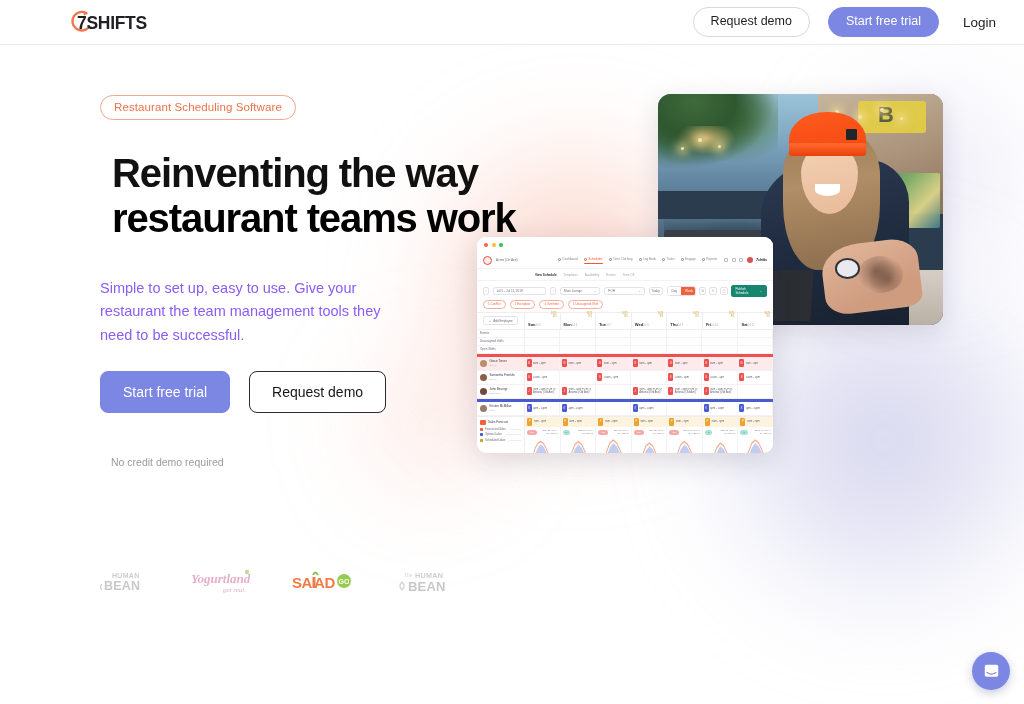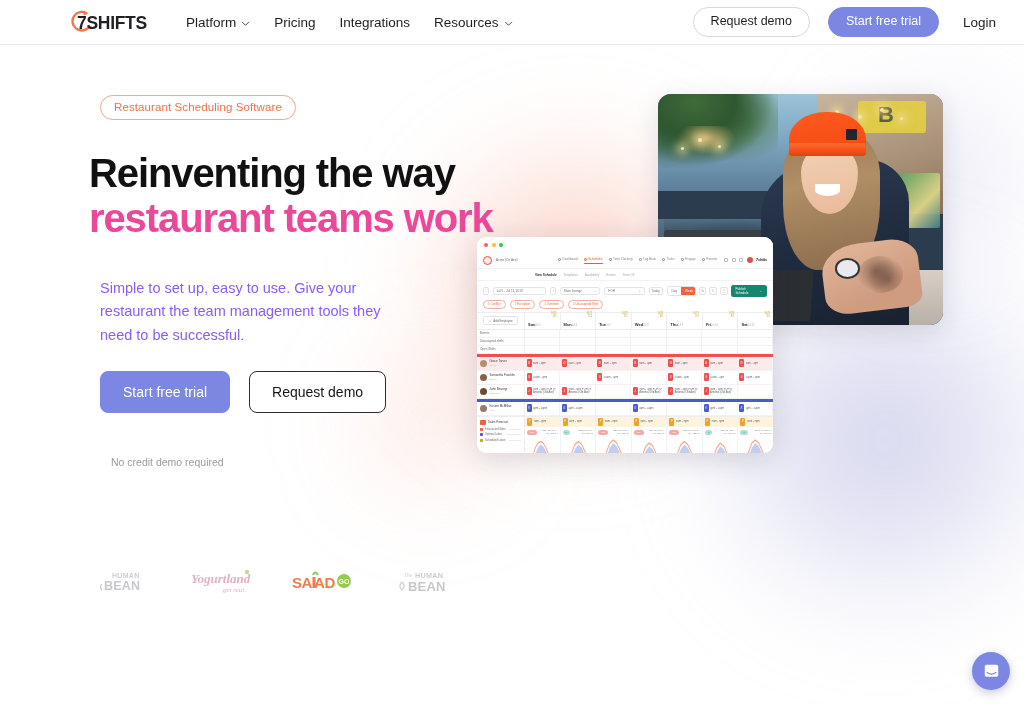--- a/index.html
+++ b/index.html
@@ -66,25 +66,25 @@
   
   .hero { position: absolute; top: 45px; left: 0; width: 916px; height: 600px; }
 
   .badge {
     position: absolute; left: 100px; top: 50px;
     border: 1px solid #f4a68e; color: #f0714a; background: rgba(255,255,255,0.6);
     border-radius: 20px; padding: 5px 13px 6px; font-size: 11.5px; letter-spacing: .1px;
   }
 
   .headline {
-    position: absolute; left: 89px; top: 106px; width: 470px;
+    position: absolute; left: 112px; top: 106px; width: 470px;
     font-size: 40px; font-weight: 700; line-height: 1.12; letter-spacing: -1.1px;
     color: #111111;
   }
-  .headline .accent { color: #ec4899; display: block; }
+  .headline .accent { color: #000000; display: block; }
 
   .subcopy {
     position: absolute; left: 100px; top: 232px; width: 295px;
     font-size: 14.5px; line-height: 1.62; color: #8b5cf6;
   }
 
   .cta-row { position: absolute; left: 100px; top: 326px; display: flex; align-items: center; gap: 19px; }
   .cta {
     font-size: 14px; border-radius: 8px; padding: 12px 22px;
     cursor: pointer; line-height: 1.15; font-family: "Liberation Sans", sans-serif;
@@ -303,44 +303,20 @@
   <div class="header">
 
     <div class="logo">
       <svg width="82" height="24" viewBox="0 0 82 24">
         <path d="M18.5 3.2 A9.3 9.3 0 1 0 20.5 17.6" fill="none" stroke="#f4764c" stroke-width="2.4" stroke-linecap="round"></path>
         <path d="M14.6 1.1 L19.6 3.0 L16.2 5.6 Z" fill="#f4764c"></path>
         <text x="9" y="18.6" font-family="'Liberation Sans',sans-serif" font-size="17.5" font-weight="700" fill="#1f1f24" letter-spacing="-0.3">7SHIFTS</text>
       </svg>
     </div>
 
-    <div class="nav">
-      <div class="nav-item">
-        <span>Platform</span>
-        <span class="chev">
-          <svg width="9" height="9" viewBox="0 0 10 10">
-              <path d="M1.5 3.5 L5 7 L8.5 3.5" fill="none" stroke="#4a4a52" stroke-width="1.1" stroke-linecap="round" stroke-linejoin="round"></path>
-            </svg>
-        </span>
-      </div>
-      <div class="nav-item">
-        <span>Pricing</span>
-      </div>
-      <div class="nav-item">
-        <span>Integrations</span>
-      </div>
-      <div class="nav-item">
-        <span>Resources</span>
-        <span class="chev">
-          <svg width="9" height="9" viewBox="0 0 10 10">
-              <path d="M1.5 3.5 L5 7 L8.5 3.5" fill="none" stroke="#4a4a52" stroke-width="1.1" stroke-linecap="round" stroke-linejoin="round"></path>
-            </svg>
-        </span>
-      </div>
-    </div>
 
     <div class="header-right">
       <div class="btn btn-outline">Request demo</div>
       <div class="btn btn-purple">Start free trial</div>
       <div class="login-link">Login</div>
     </div>
   </div>
 
   <div class="hero">
 

